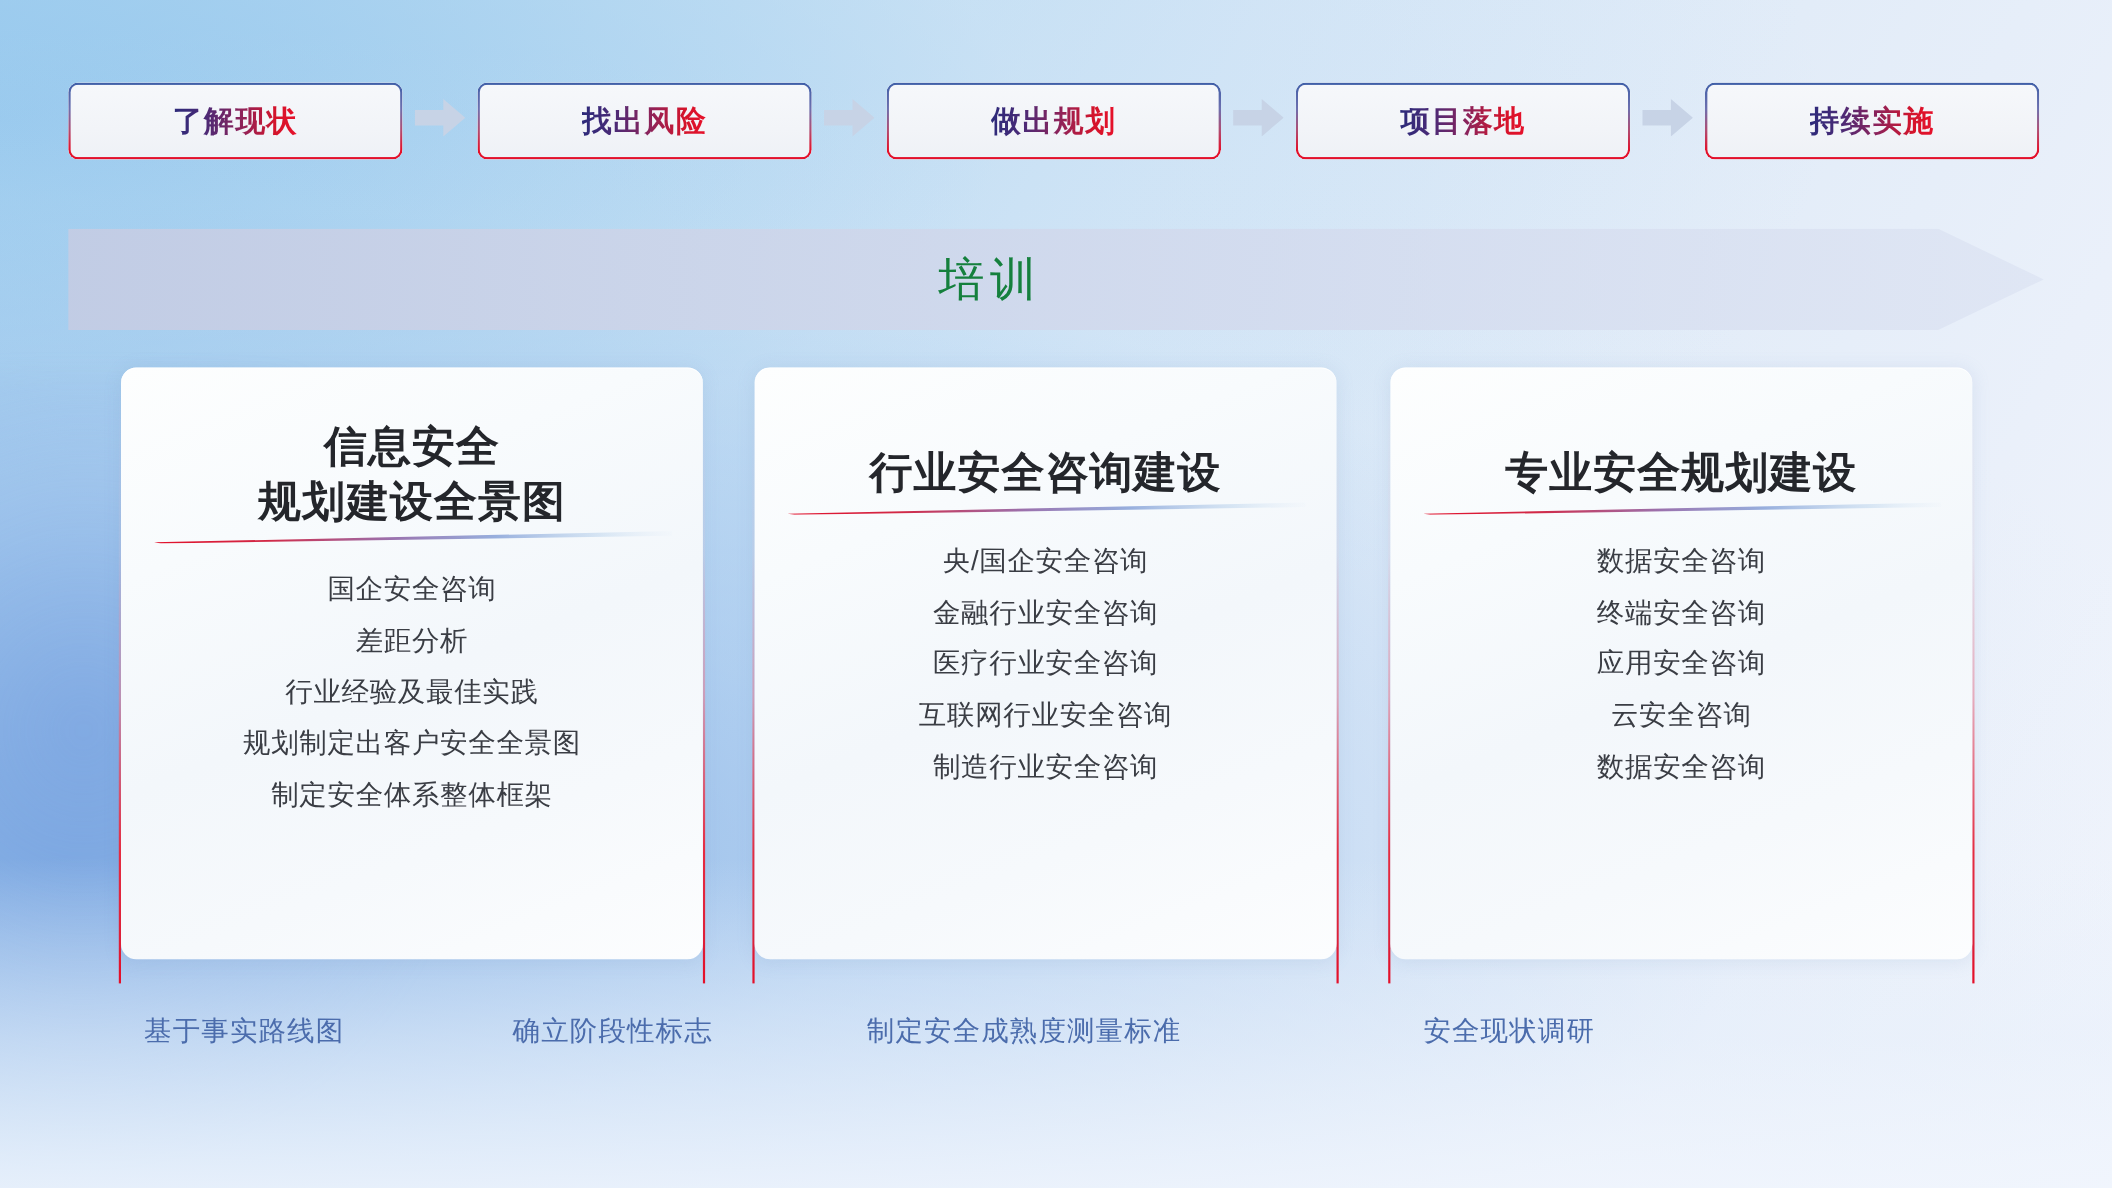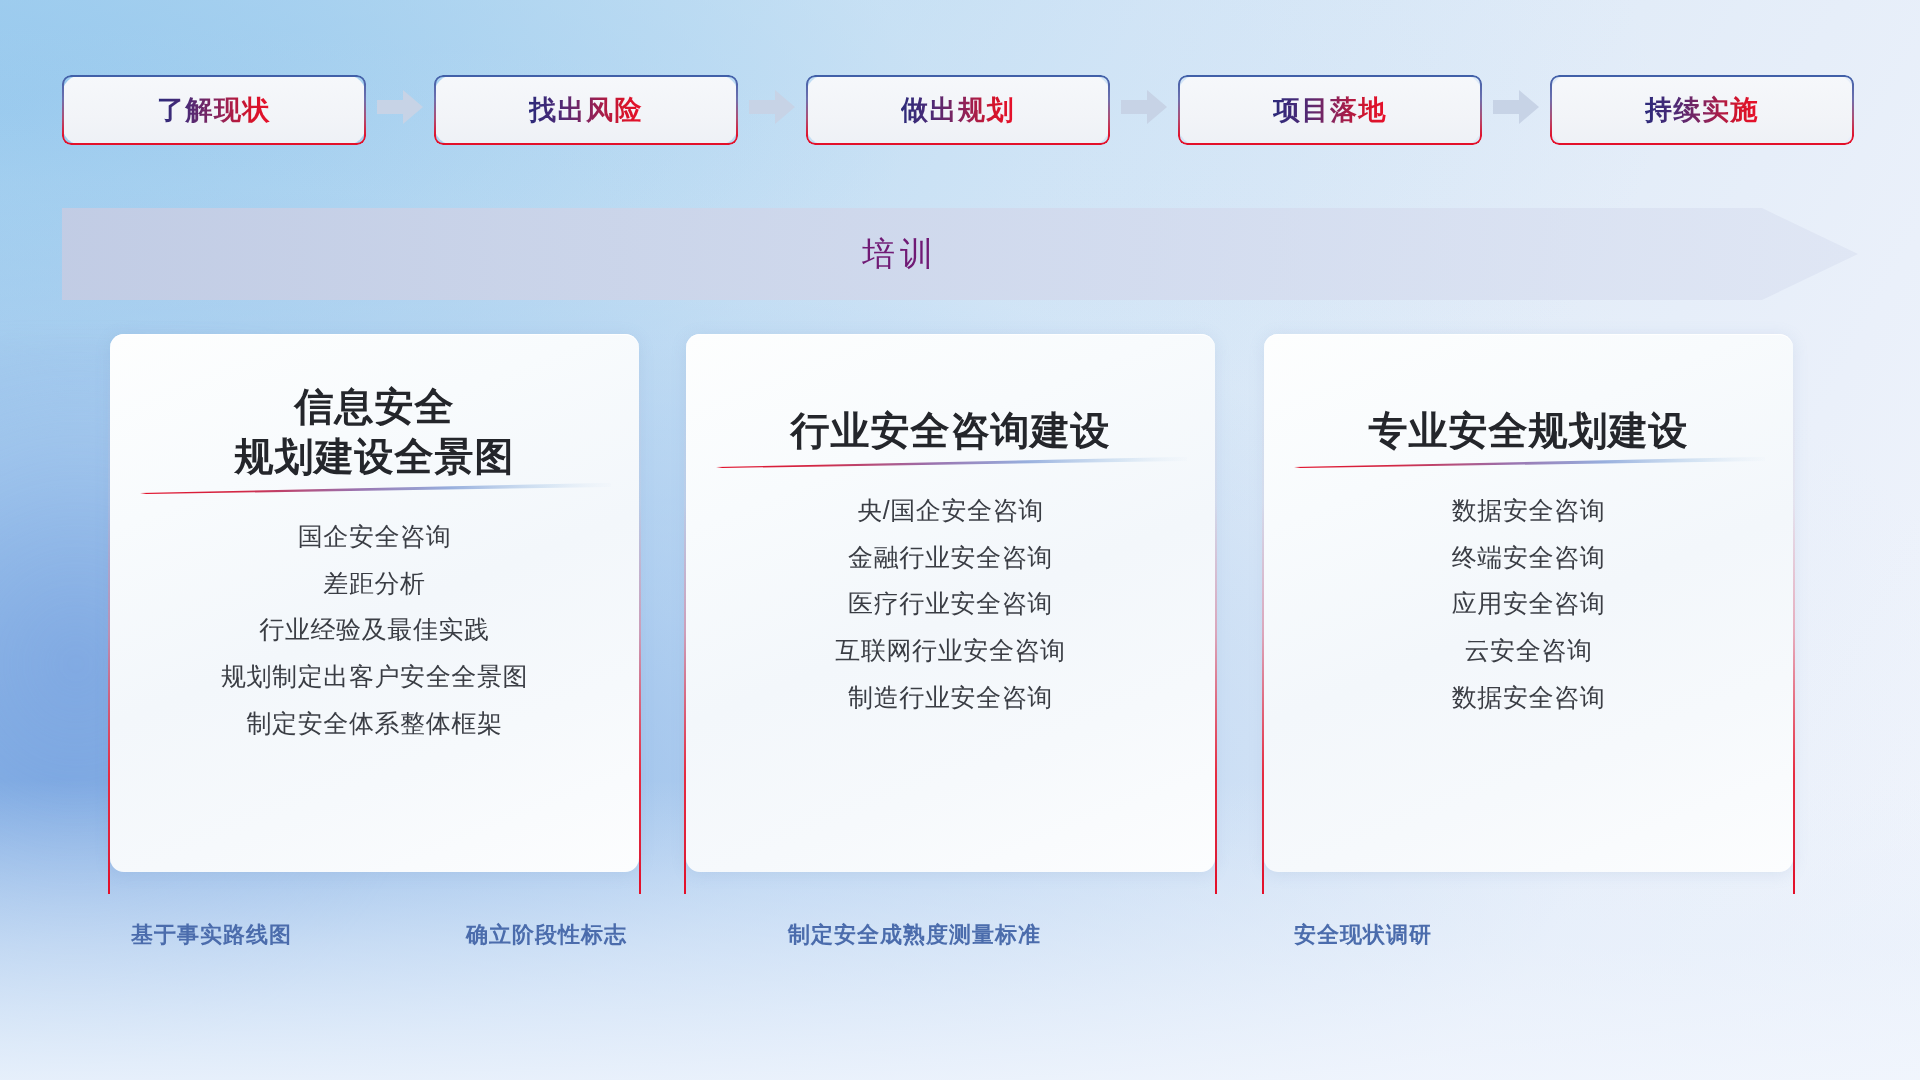--- a/index.html
+++ b/index.html
@@ -49,21 +49,21 @@
     width: 1796px;
     height: 72px;
     display: flex;
     align-items: center;
   }
   .step-box {
     position: relative;
     flex: 0 0 auto;
     width: 304px;
     height: 70px;
-    border-radius: 20px;
+    border-radius: 9px;
     background: linear-gradient(180deg, #f6f8fb 0%, #f2f4f8 60%, #eef1f6 100%);
     display: flex;
     align-items: center;
     justify-content: center;
     box-sizing: border-box;
   }
   .step-box::before {
     content: "";
     position: absolute;
     inset: 0;
@@ -109,23 +109,23 @@
     inset: 0;
   }
   #banner-title {
     position: absolute;
     left: 0; right: 120px;
     top: 0;
     height: 92px;
     display: flex;
     align-items: center;
     justify-content: center;
-    font-size: 33px;
+    font-size: 42px;
     font-weight: 400;
-    color: #701a75;
+    color: #15803d;
     letter-spacing: 5px;
   }
 
   
   #cards-row {
     position: absolute;
     left: 0;
     top: 334px;
     width: 1728px;
     height: 560px;
@@ -210,22 +210,22 @@
   #captions {
     position: absolute;
     left: 0;
     top: 920px;
     width: 1920px;
     height: 44px;
   }
   .caption {
     position: absolute;
     top: 0;
-    font-size: 22px;
-    font-weight: 700;
+    font-size: 25px;
+    font-weight: 400;
     color: #4b6cac;
     letter-spacing: 1px;
     white-space: nowrap;
   }
   .caption.k0 { left: 131px; }
   .caption.k1 { left: 466px; }
   .caption.k2 { left: 788px; }
   .caption.k3 { left: 1294px; }
 </style>
 </head>

